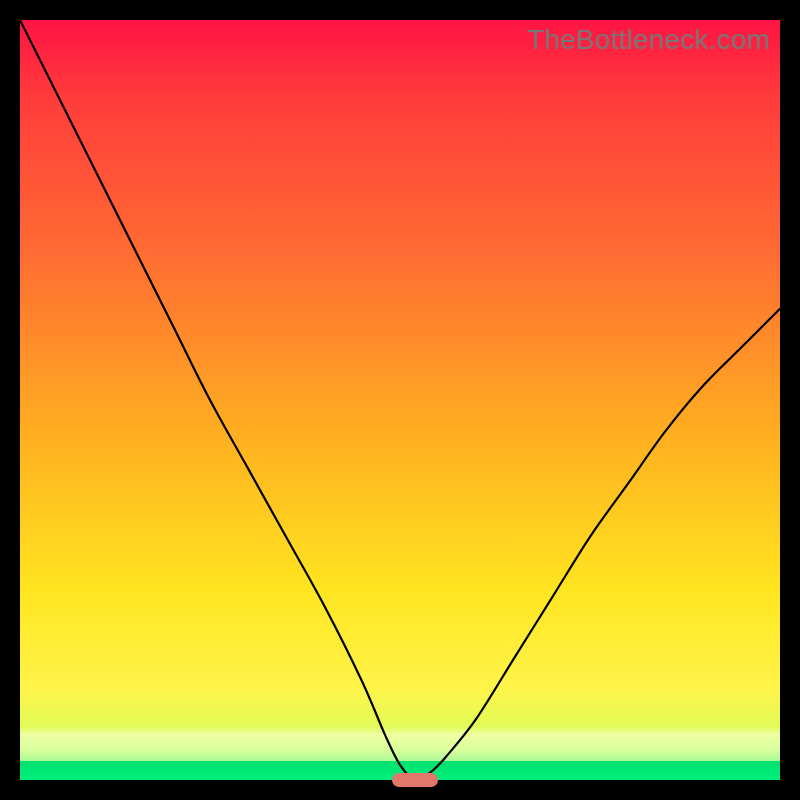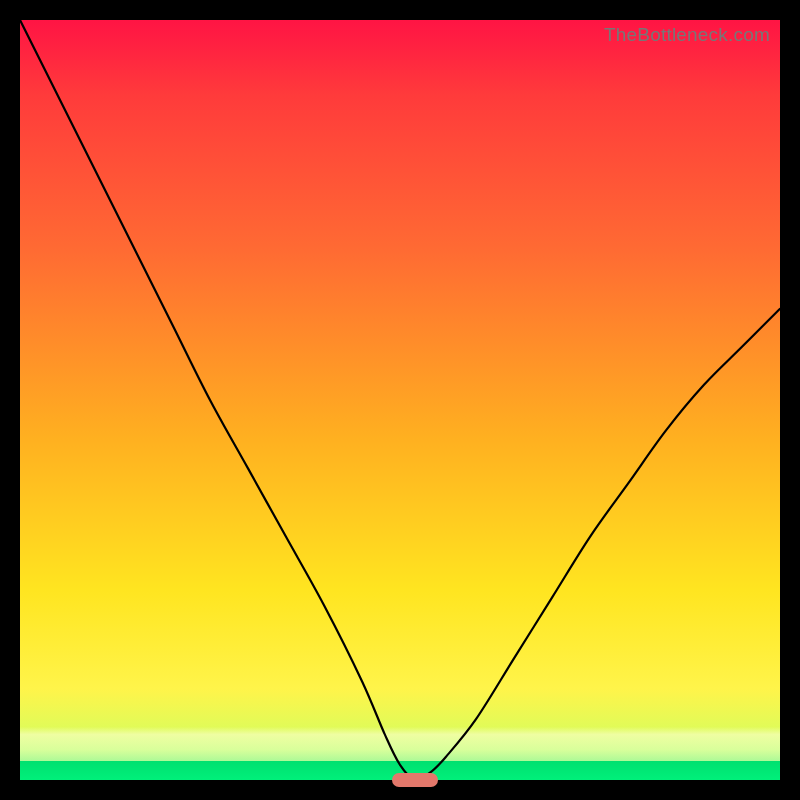--- a/index.html
+++ b/index.html
@@ -49,21 +49,21 @@
         #ffe520 75%,
         #fff44a 88%,
         #d0ff60 96%,
         #27e26e 100%);
   }
   .watermark {
     position: absolute;
     top: 4px;
     right: 10px;
     color: #777;
-    font-size: 19px;
+    font-size: 28px;
     font-weight: 500;
     letter-spacing: 0.2px;
     user-select: none;
   }
   svg.curve {
     position: absolute;
     left: 0;
     top: 0;
     width: 760px;
     height: 760px;

